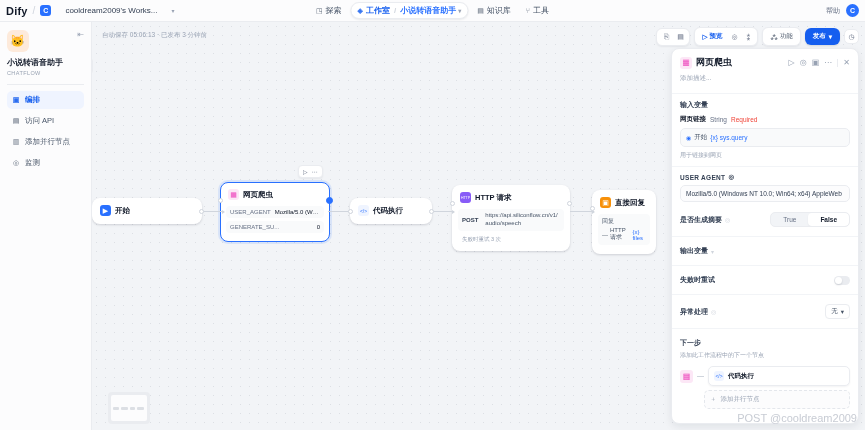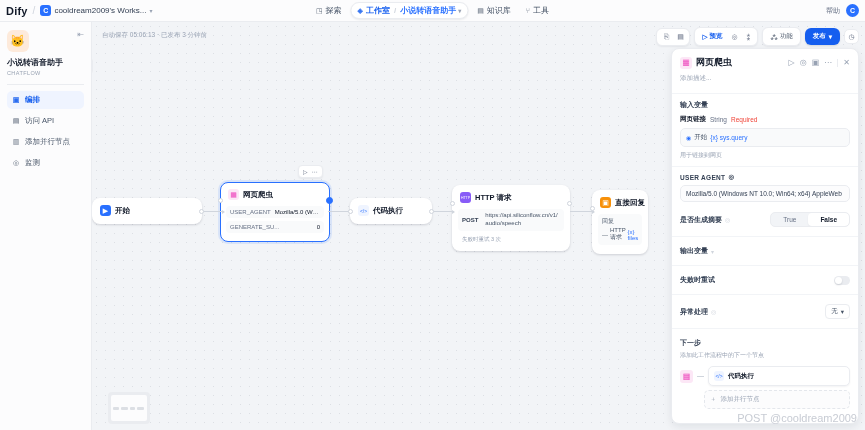--- a/index.html
+++ b/index.html
@@ -13,21 +13,21 @@
   .app { position: relative; width: 865px; height: 430px; }
 
   
   .topbar {
     position: absolute; top: 0; left: 0; width: 865px; height: 22px;
     background: #fcfcfd; border-bottom: 1px solid #eaecf0;
     display: flex; align-items: center; padding: 0 6px; z-index: 40;
   }
   .logo { font-size: 11px; font-weight: 700; color: #101828; letter-spacing: .2px; }
   .tb-sep { color: #d0d5dd; margin: 0 5px; font-size: 10px; }
-  .ws { display: flex; align-items: center; gap: 3px; }
+  .ws { display: flex; align-items: center; gap: 14px; }
   .ws-badge {
     width: 11px; height: 11px; border-radius: 3px; background: #2970ff;
     color: #fff; font-size: 7px; display: flex; align-items: center;
     justify-content: center; font-weight: 600;
   }
   .ws-name { font-size: 8px; color: #344054; }
   .caret { font-size: 6px; color: #98a2b3; }
 
   .nav { position: absolute; left: 50%; transform: translateX(-50%);
          display: flex; align-items: center; gap: 3px; }
@@ -383,21 +383,21 @@
         <div class="kv">
           <span class="method">POST</span>
           <span class="url">https://api.siliconflow.cn/v1/audio/speech</span>
         </div>
         <div class="retry-note">失败时重试 3 次</div>
       </div>
       <div class="port in" style="top:17px;"></div>
       <div class="port out" style="top:17px;"></div>
     </div>
 
-    <div class="node" style="left:500px; top:168px; width:56px;">
+    <div class="node" style="left:500px; top:168px; width:64px;">
       <div class="node-head">
         <div class="n-ico" style="background:#f79009;">▣</div>
         <div class="n-title">直接回复</div>
       </div>
       <div class="node-body">
         <div class="kv col">
           <div>回复</div>
           <div style="display:flex; align-items:center; gap:2px; margin-top:1px;">
             <span>—</span>
             <span>HTTP 请求</span>

